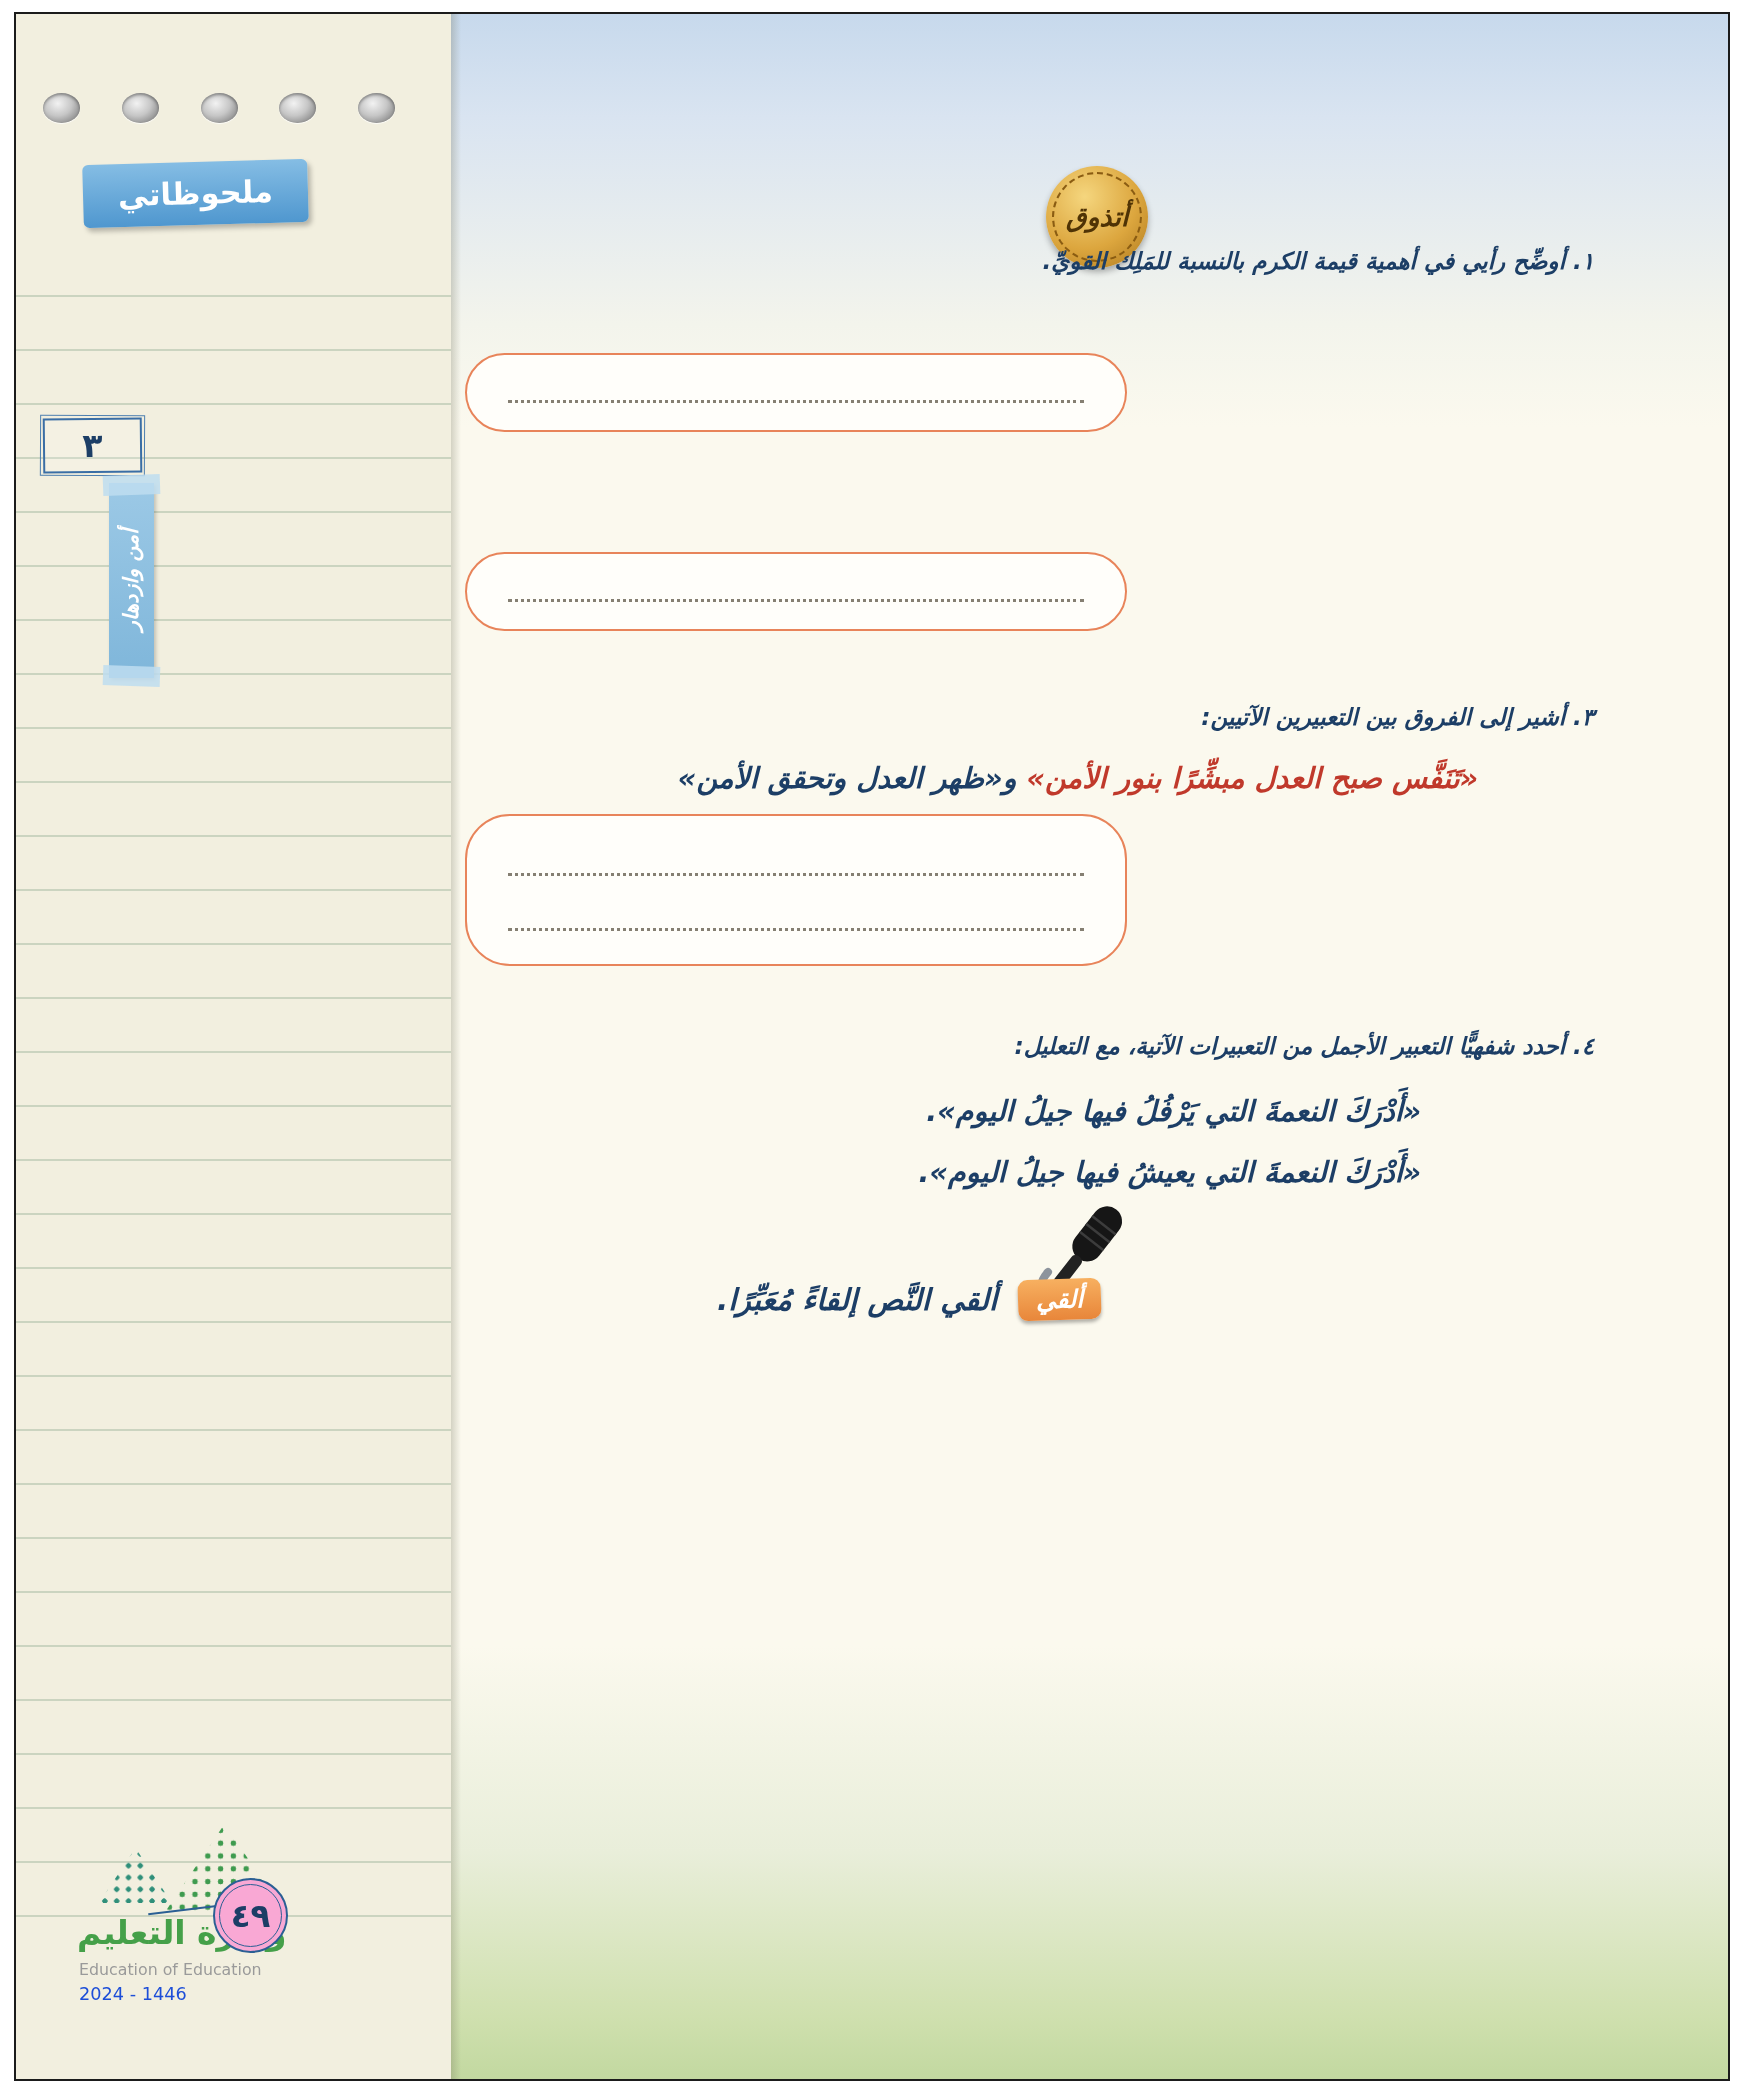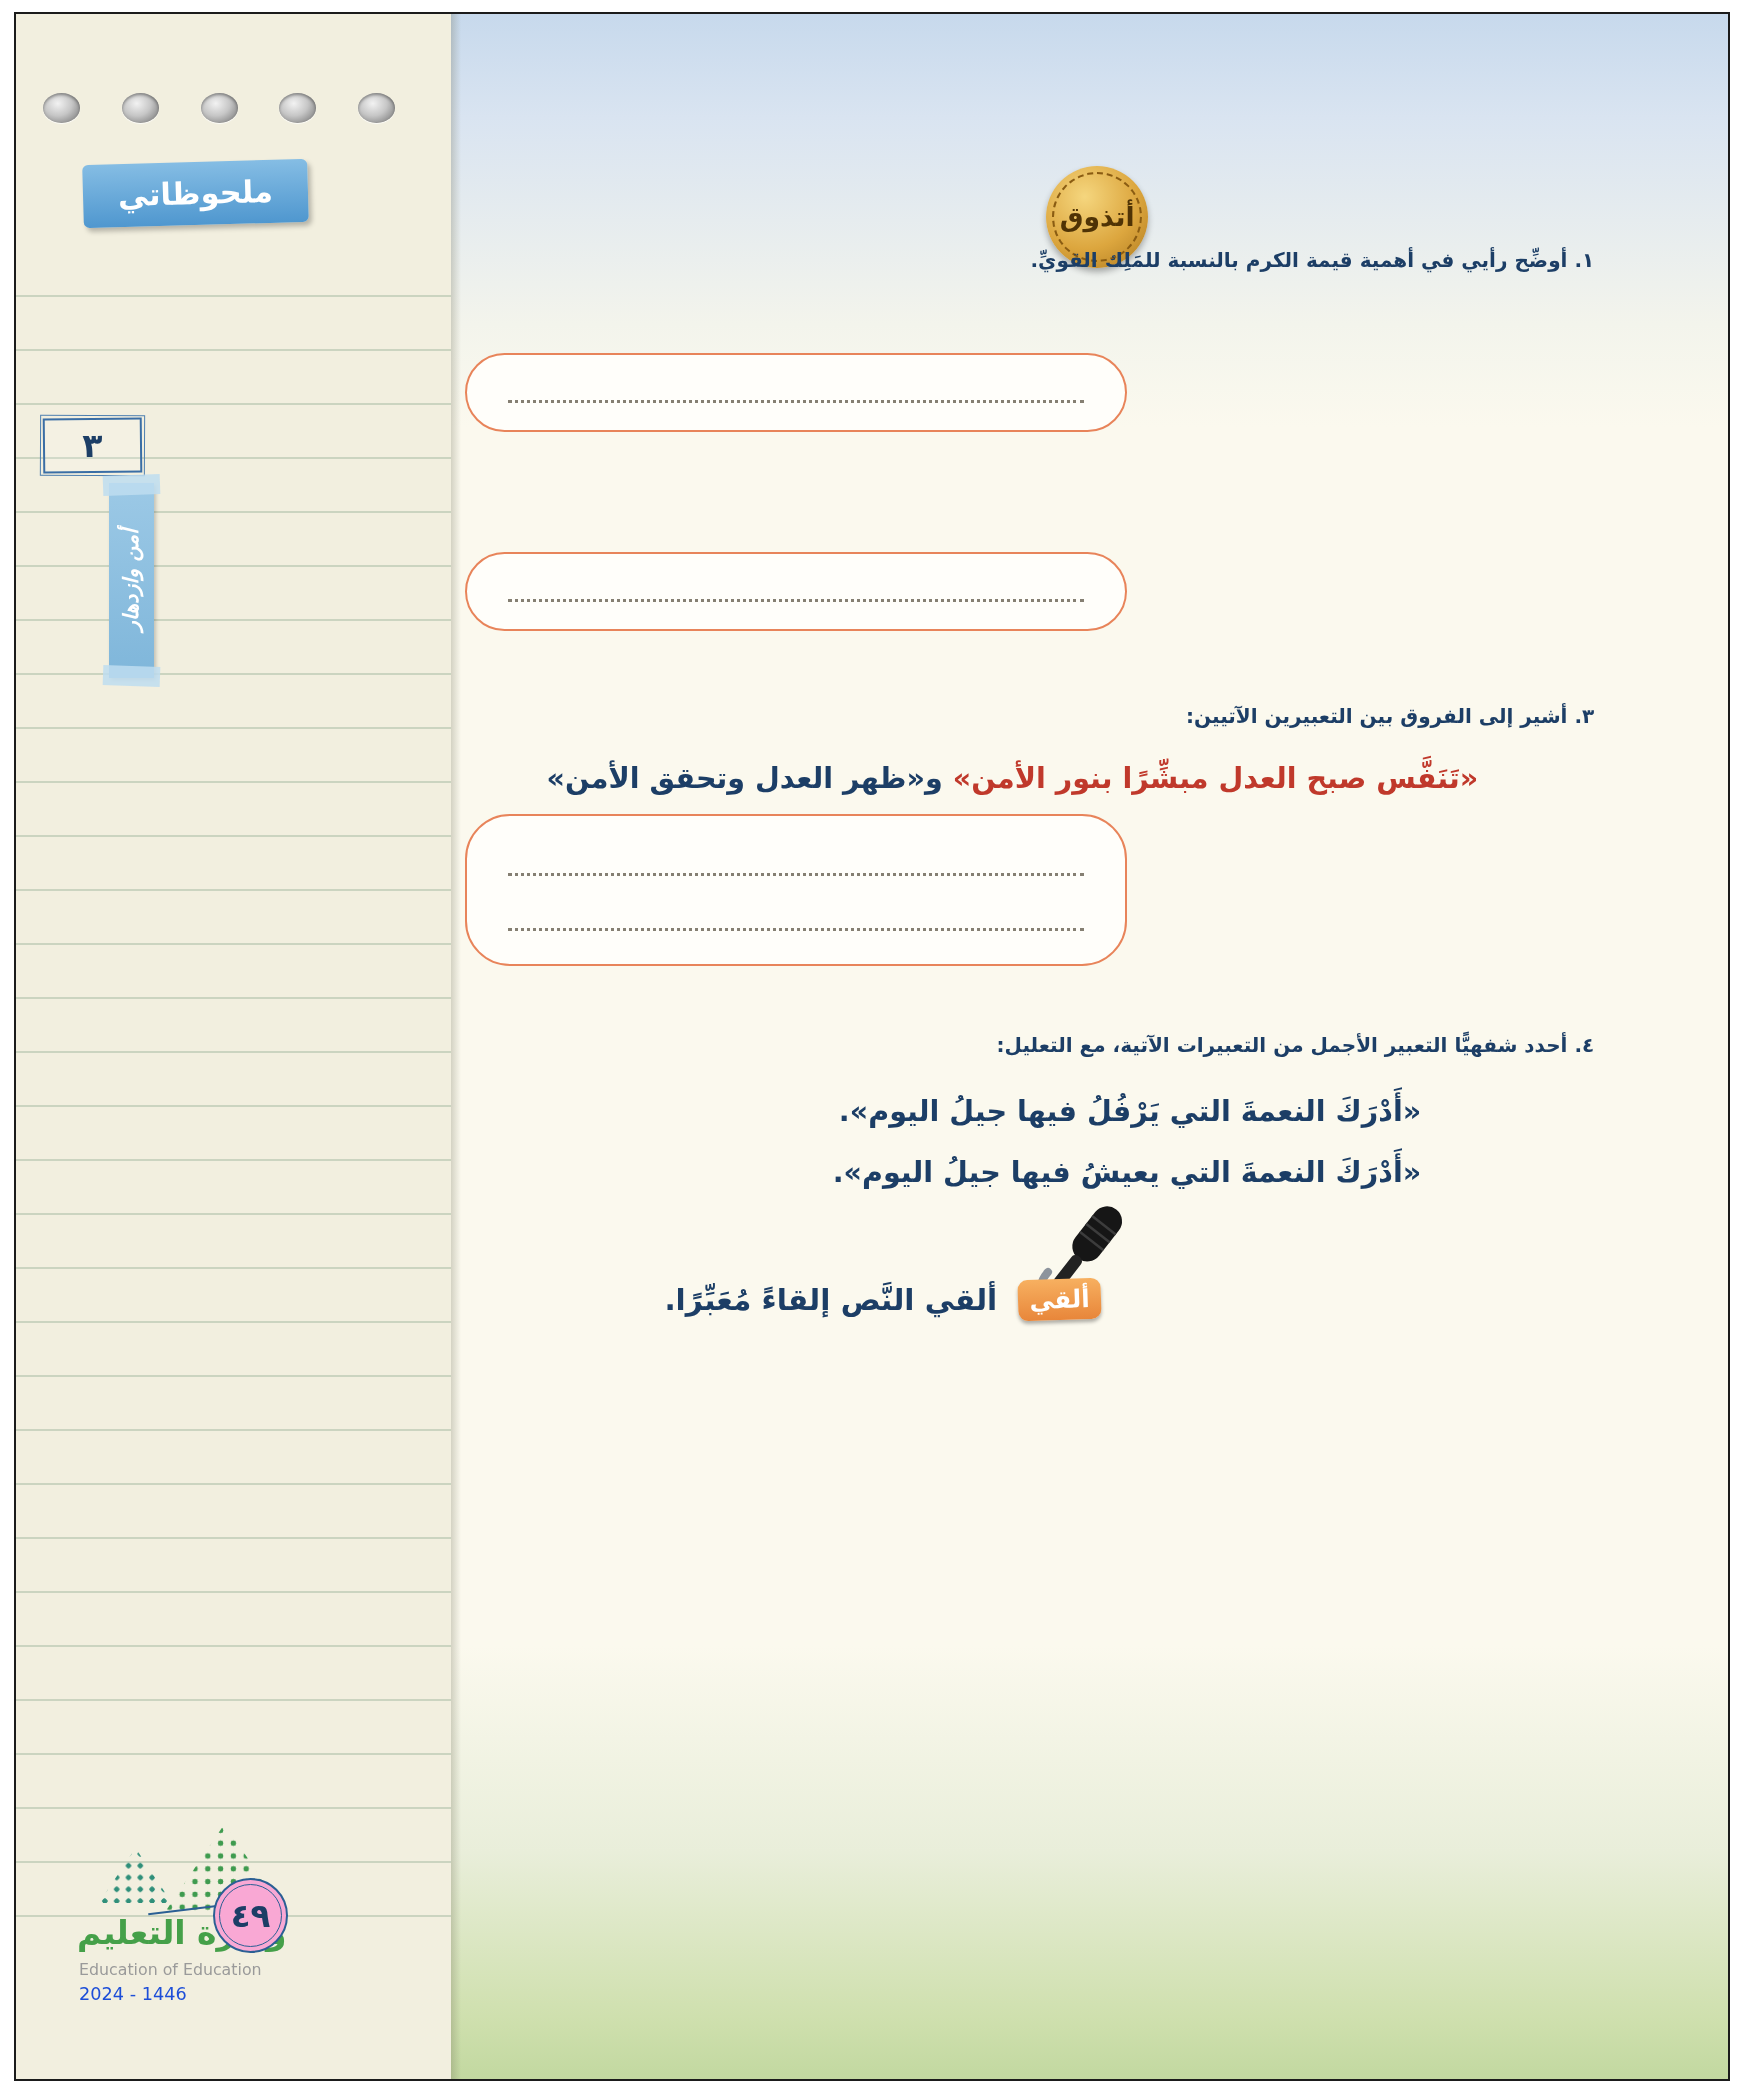--- a/index.html
+++ b/index.html
@@ -35,29 +35,29 @@
   .ribbon::before { top:-7.9px; transform:rotate(-2deg); }
   .ribbon::after  { bottom:-7.9px; transform:rotate(2deg); }
   .ribbon .rtext { position:absolute; top:50%; left:50%;
           transform:translate(-50%,-50%) rotate(-90deg); white-space:nowrap;
           color:#ffffff; font-size:20.7px; font-weight:bold; font-style:italic; letter-spacing:2px; }
 
   
   .content { position:absolute; left:451px; right:15.8px; top:13.8px; bottom:13.8px; direction:rtl;
           background:linear-gradient(to bottom,
             #c7d9ec 0%, #d9e4f1 5%, #f3f4ec 15%, #fbf9ee 20%,
-            #fbf9ee 79%, #e9eeda 89%, #cfe0ae 97%, #c2d8a0 100%); }
+            #fbf9ee 79%, #e9eeda 89%, #cfe0ae 97%, #c2d8a0 100%);font-style:italic; }
 
   .badge { position:absolute; right:580px; top:152px; width:102px; height:102px; border-radius:50%;
           background:radial-gradient(circle at 38% 30%, #f5d67e, #dca63e 55%, #ad781d);
           box-shadow:0 3.9px 6.9px rgba(0,0,0,0.3); display:flex; align-items:center; justify-content:center; }
   .badge::before { content:""; position:absolute; inset:5.9px; border-radius:50%; border:2.5px dashed #8a5c12; }
   .badge span { color:#4f3305; font-size:26.6px; font-weight:bold; }
 
-  .q { position:absolute; color:#1c3e66; font-size:20px; font-weight:bold; white-space:nowrap; }
+  .q { position:absolute; color:#1c3e66; font-size:23px; font-weight:bold; white-space:nowrap; }
   .q1 { right:134px; top:234px; }
   .q2 { right:134px; top:485px; }
   .q3 { right:134px; top:690px; }
   .q4 { right:134px; top:1019px; }
   .quote { position:absolute; right:250px; top:747px; font-size:28.6px; font-weight:bold; white-space:nowrap;text-align:right; }
   .quote .red  { color:#c0392b; }
   .quote .navy { color:#1c3e66; }
   .opt { position:absolute; right:307px; color:#1c3e66; font-size:28.6px; font-weight:bold; white-space:nowrap; }
   .opt1 { top:1080px; }
   .opt2 { top:1141px;margin-left:38px; }

